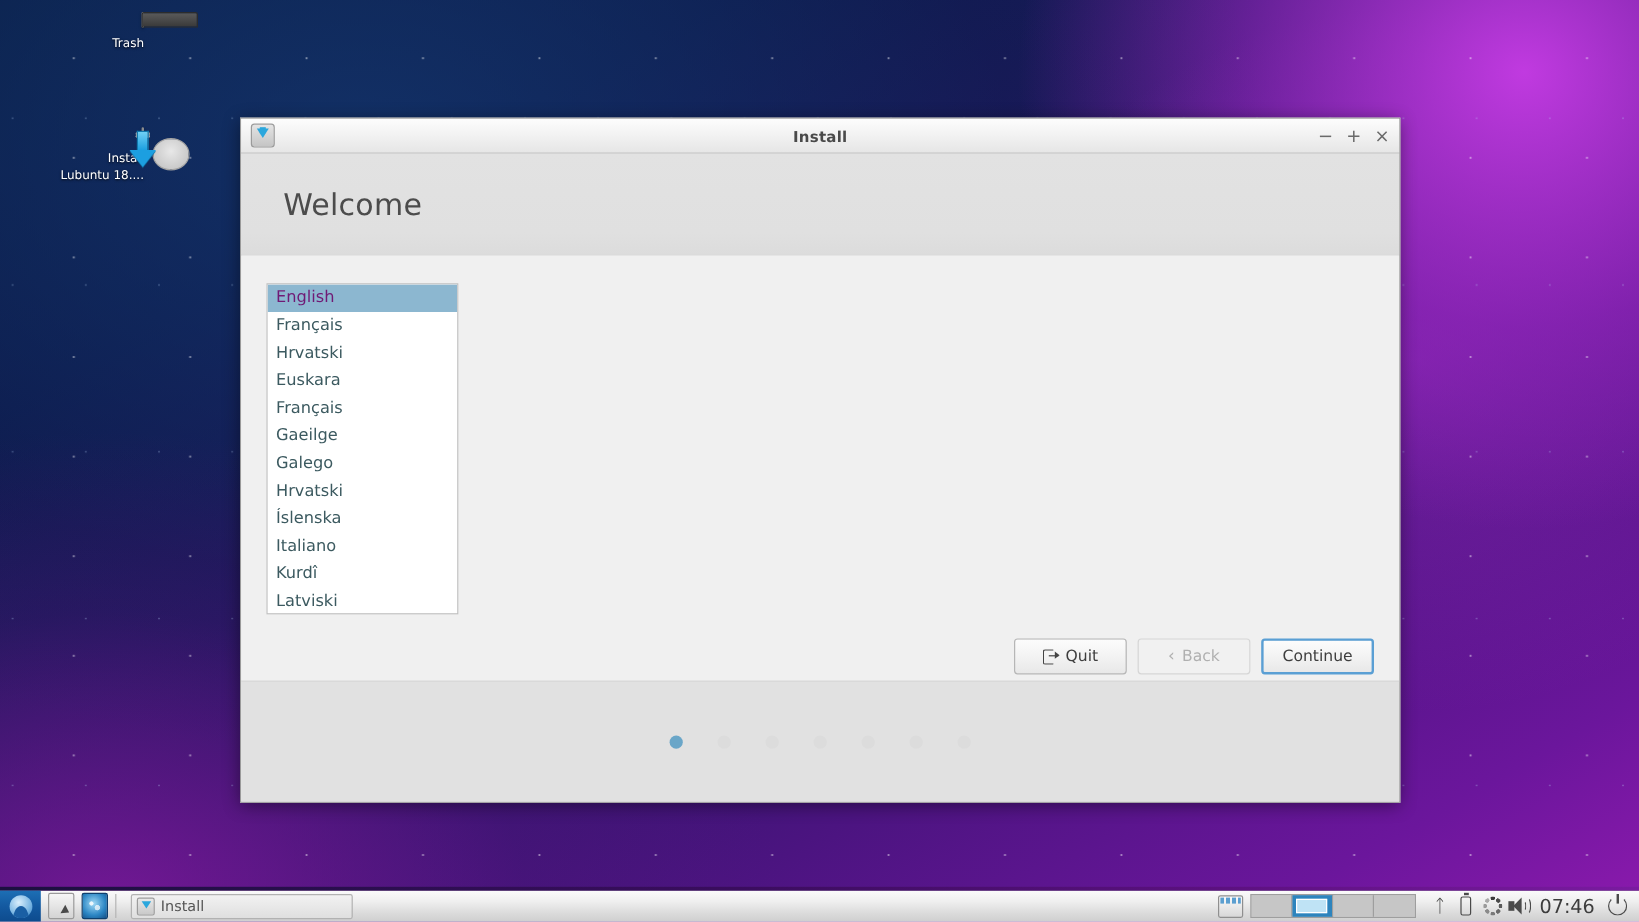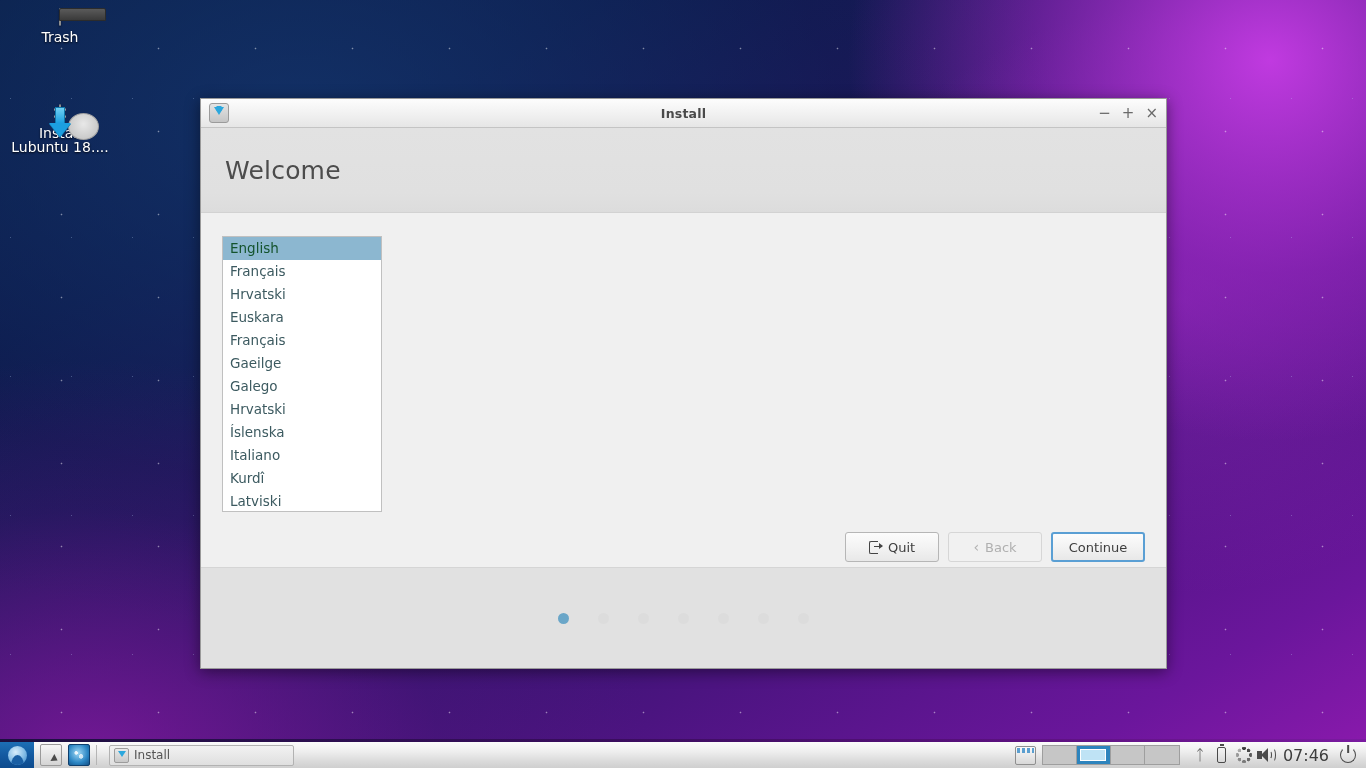--- a/index.html
+++ b/index.html
@@ -23,22 +23,22 @@
     background-image:
       radial-gradient(circle, rgba(255,255,255,0.55) 0.7px, transparent 1.1px),
       radial-gradient(circle, rgba(190,220,255,0.35) 0.6px, transparent 1px);
     background-size: 97px 83px, 61px 139px;
     background-position: 13px 7px, 41px 29px;
     opacity:.85;
   }
 
   
   .dicon {
-    position:absolute; width:120px; text-align:center;
-    color:#fff; font-size:14px; line-height:14px;
+    position:absolute; width:120px; text-align:right;
+    color:#fff; font-size:10px; line-height:14px;
     text-shadow:0 1px 2px rgba(0,0,0,.85);
     cursor:default; user-select:none;
   }
   .dicon .glyph { display:block; margin:0 auto 6px; }
 
   
   .trash-can {
     width:47px; height:43px; position:relative;
     background:linear-gradient(180deg,#f3f3f3 0%, #dcdcdc 55%, #cacaca 100%);
     border:1px solid #8e8e8e; border-radius:2px;
@@ -122,39 +122,39 @@
   .win-controls{ position:absolute; right:8px; top:0; height:29px; display:flex; align-items:center; gap:11px; }
   .wc { font-size:15px; color:#6a6a6a; line-height:1; cursor:default; }
 
   .wheader {
     height:85px; flex:0 0 85px;
     background:linear-gradient(180deg,#e2e2e2 0%, #e0e0e0 78%, #dcdcdc 100%);
     border-bottom:1px solid #d2d2d2;
     display:flex; align-items:center;
   }
   .wheader h1 {
-    font-size:25px; font-weight:400; color:#4c4c4c; padding-left:24px; letter-spacing:.2px;
+    font-size:25px; font-weight:400; color:#4c4c4c; padding-left:35px; letter-spacing:.2px;
   }
 
   .wbody {
     flex:1 1 auto; background:#f0f0f0; position:relative;
     padding:23px 21px 0 21px;
   }
 
   .lang-list {
     width:160px; height:276px;
     background:#ffffff; border:1px solid #c0c0c0;
     overflow:hidden;
   }
   .lang-item {
     height:23px; line-height:23px; padding-left:7px;
     font-size:13.5px; color:#3c5a60; white-space:nowrap;
     cursor:default;
   }
-  .lang-item.selected { background:#8cb7d0; color:#14532d; }
+  .lang-item.selected { background:#8cb7d0; color:#701a75; }
 
   .btn-row {
     position:absolute; right:21px; bottom:5px;
     display:flex; gap:9px; align-items:center;
   }
   .btn {
     height:30px; min-width:94px; padding:0 14px;
     display:flex; align-items:center; justify-content:center; gap:6px;
     font-size:13px; color:#3e3e3e;
     background:linear-gradient(180deg,#fcfcfc 0%, #f3f3f3 50%, #e8e8e8 100%);

